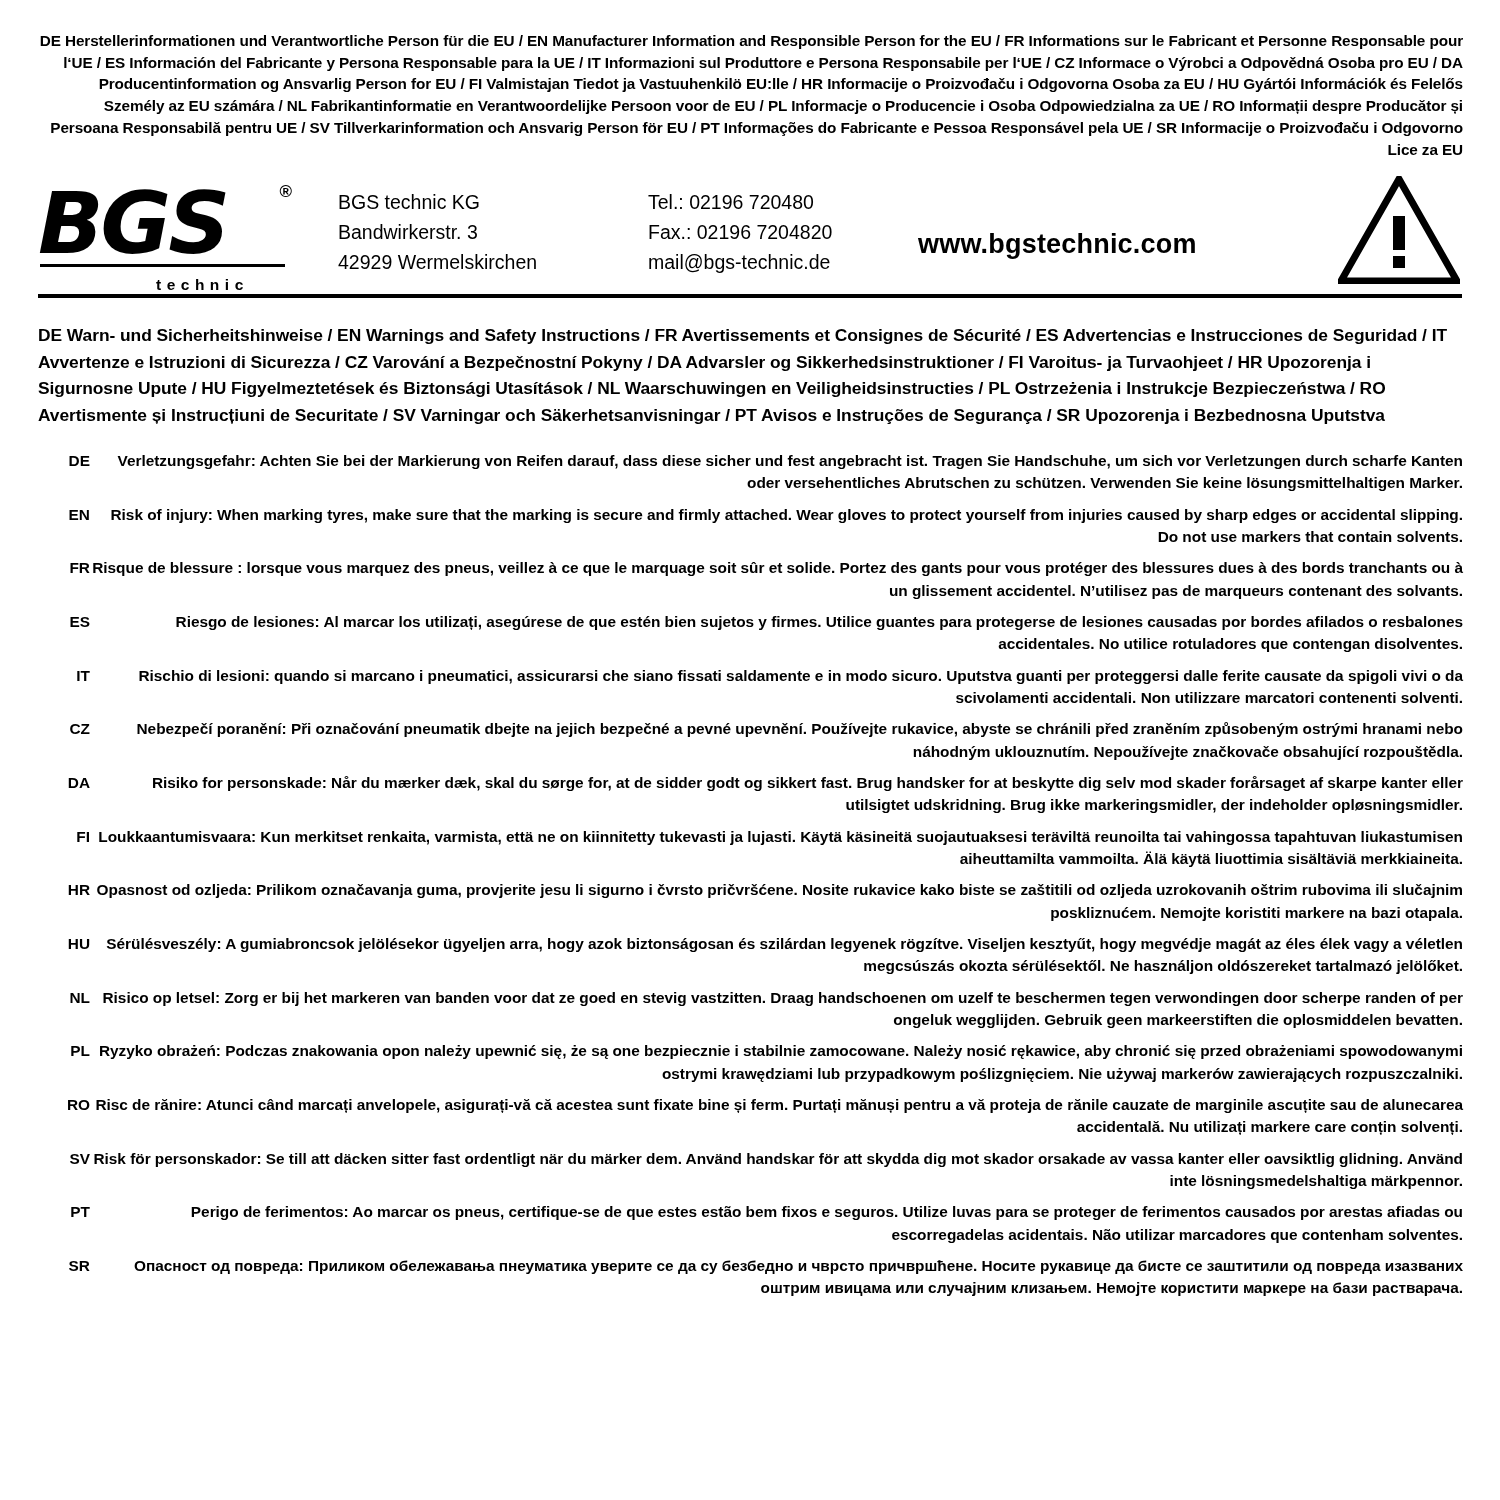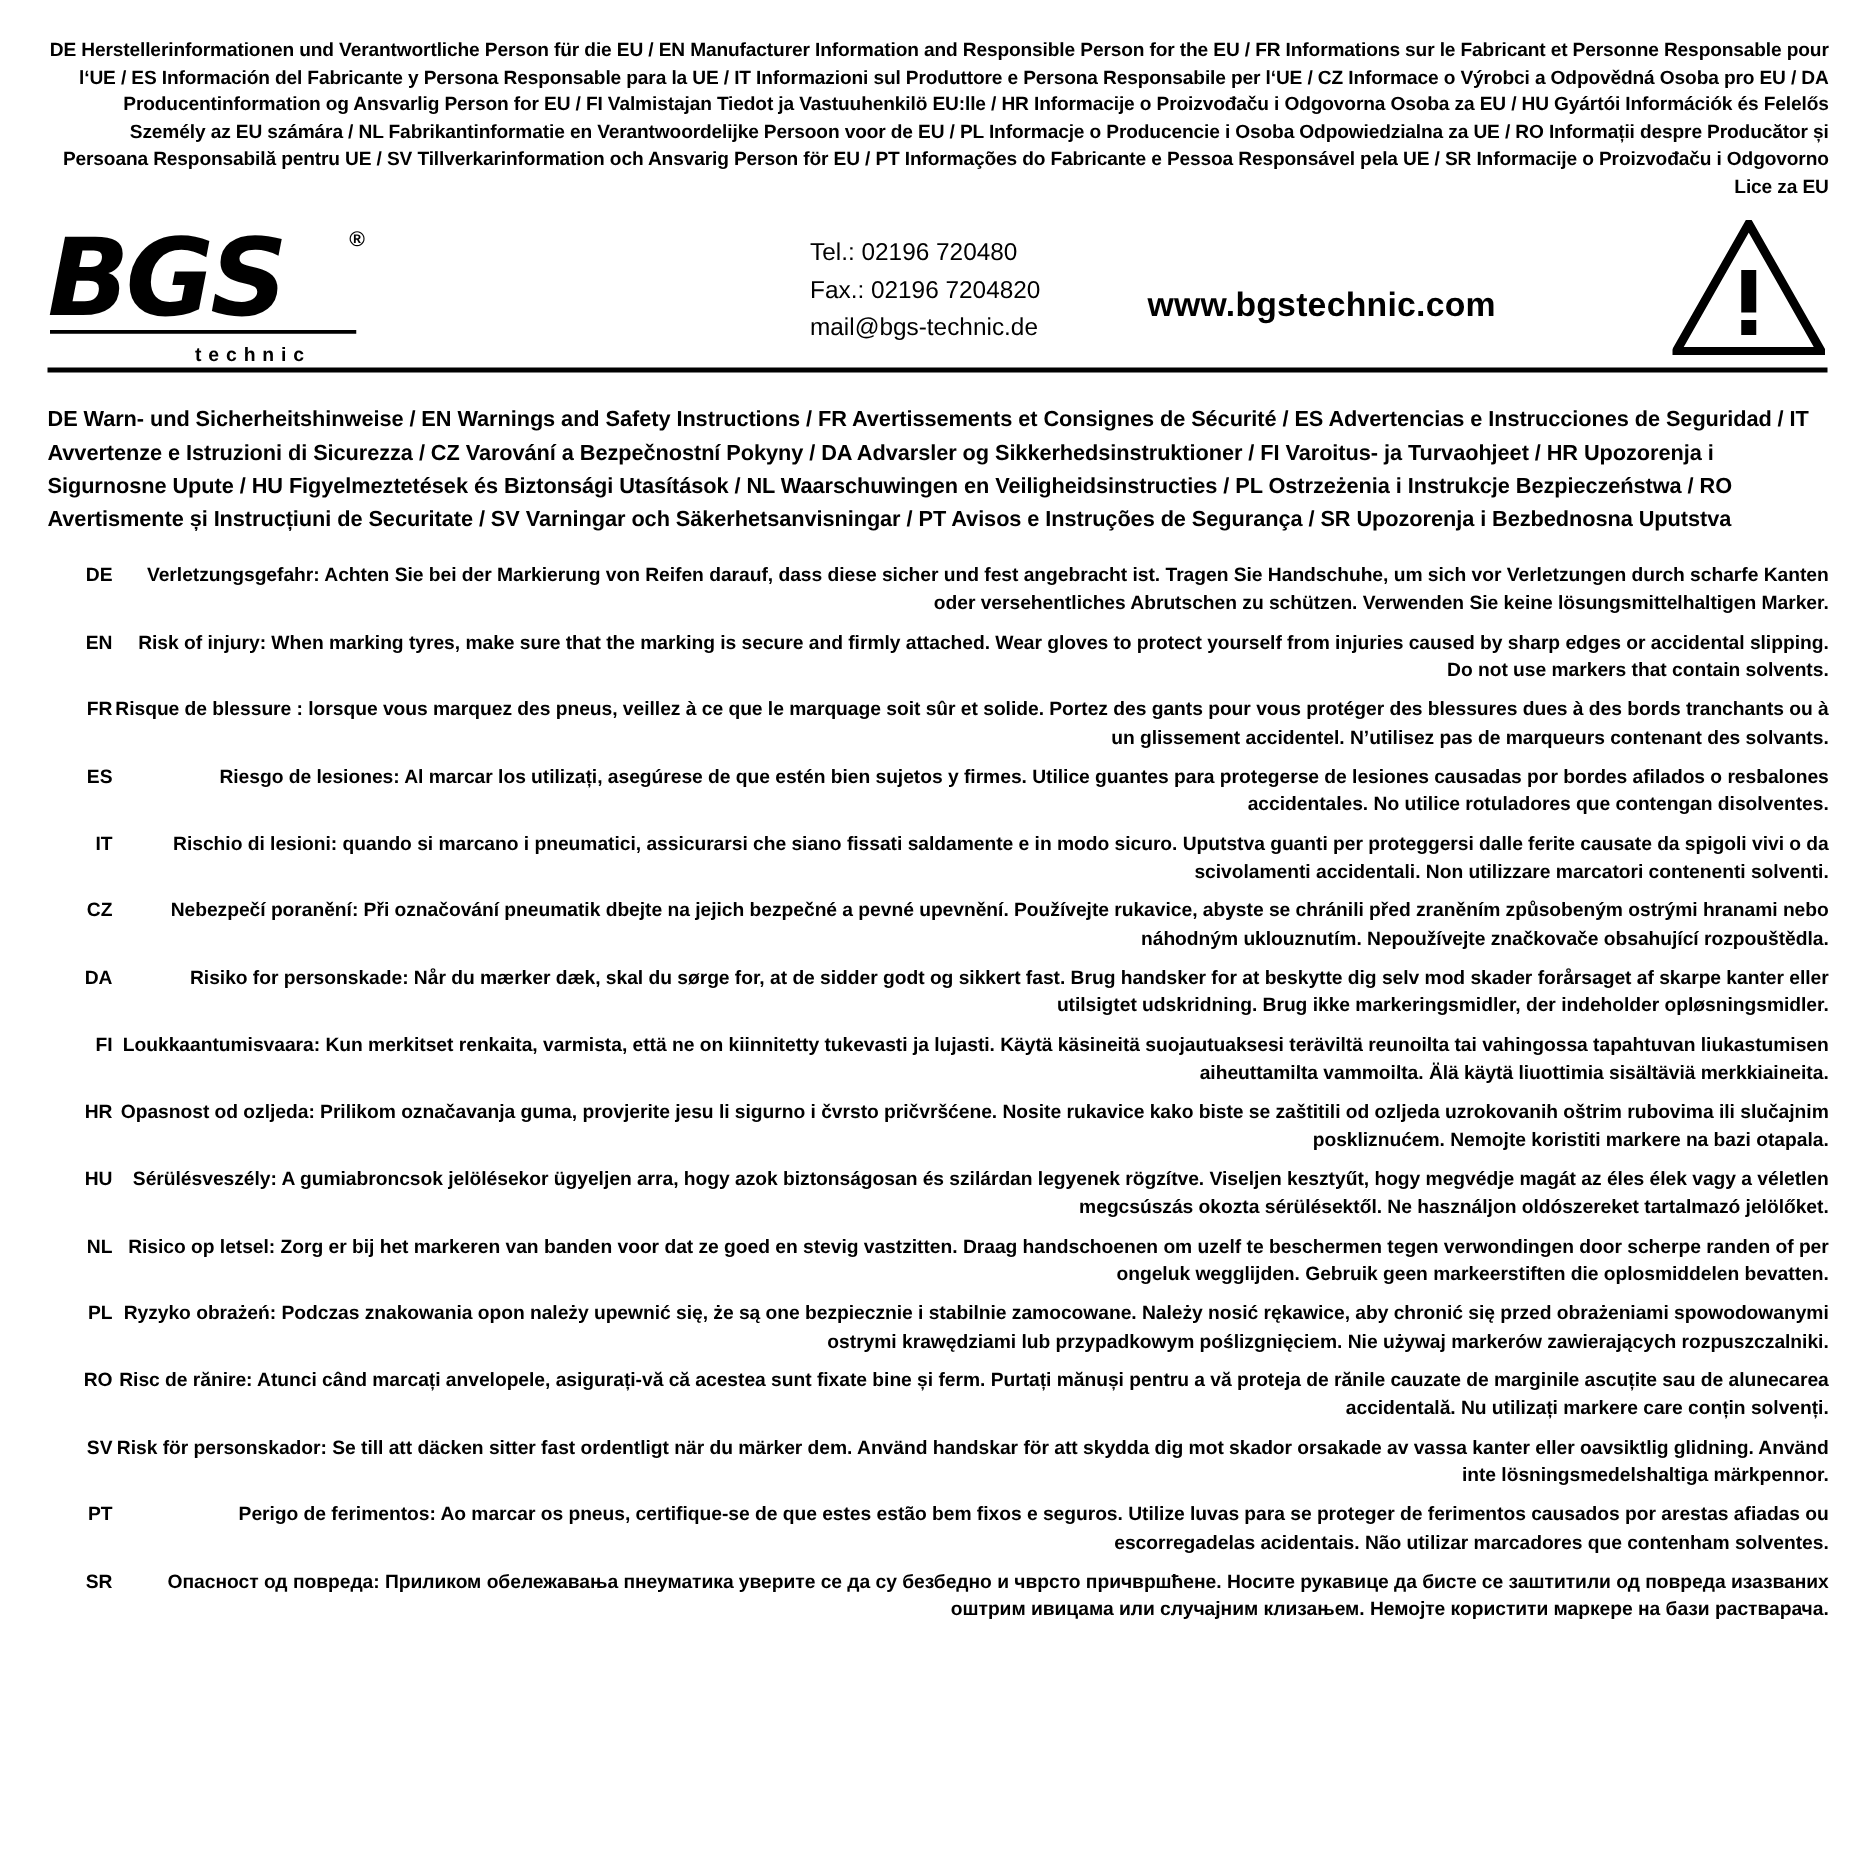--- a/index.html
+++ b/index.html
@@ -153,20 +153,25 @@
 
   <div class="company-band">
 
     <div class="logo-wrap">
       <div class="logo-bgs">BGS</div>
       <div class="logo-reg">®</div>
       <div class="logo-underline"></div>
       <div class="logo-technic">technic</div>
     </div>
 
+    <div class="addr">
+      <div>BGS technic KG</div>
+      <div>Bandwirkerstr. 3</div>
+      <div>42929 Wermelskirchen</div>
+    </div>
 
     <div class="contact">
       <div>Tel.: 02196 720480</div>
       <div>Fax.: 02196 7204820</div>
       <div>mail@bgs-technic.de</div>
     </div>
 
     <div class="website">www.bgstechnic.com</div>
 
     <svg class="warn-triangle" viewBox="0 0 122 108">

